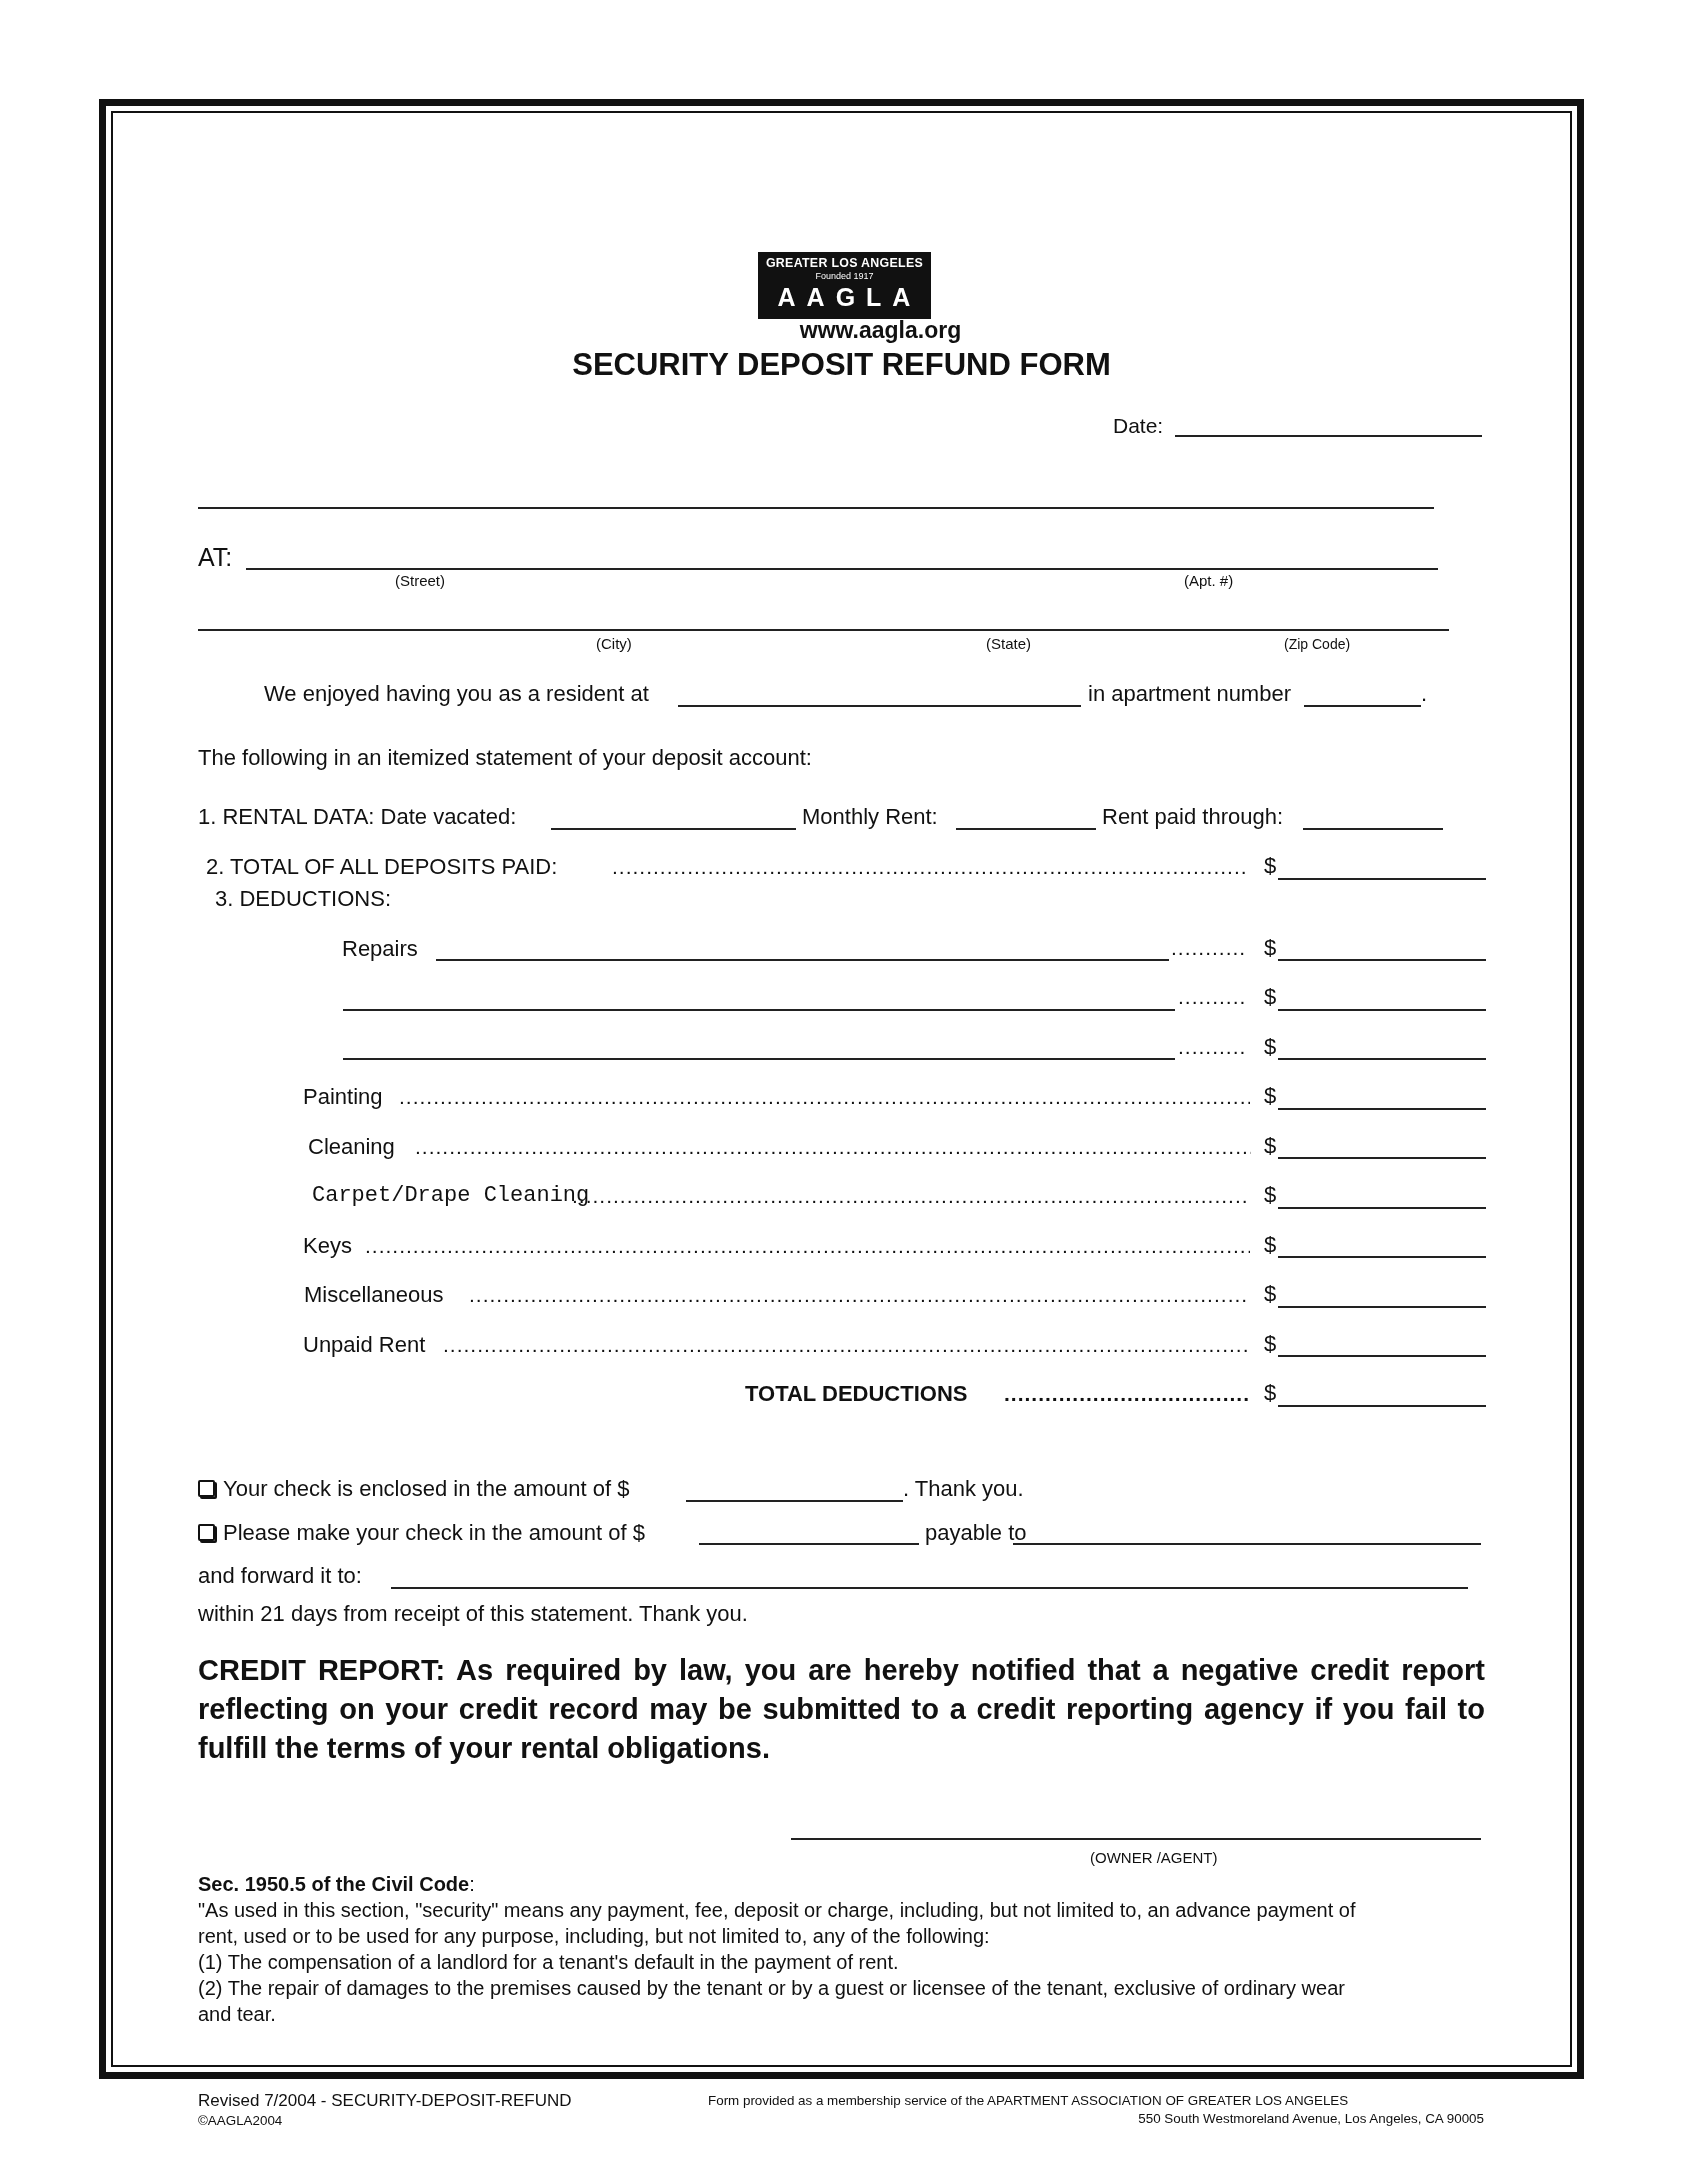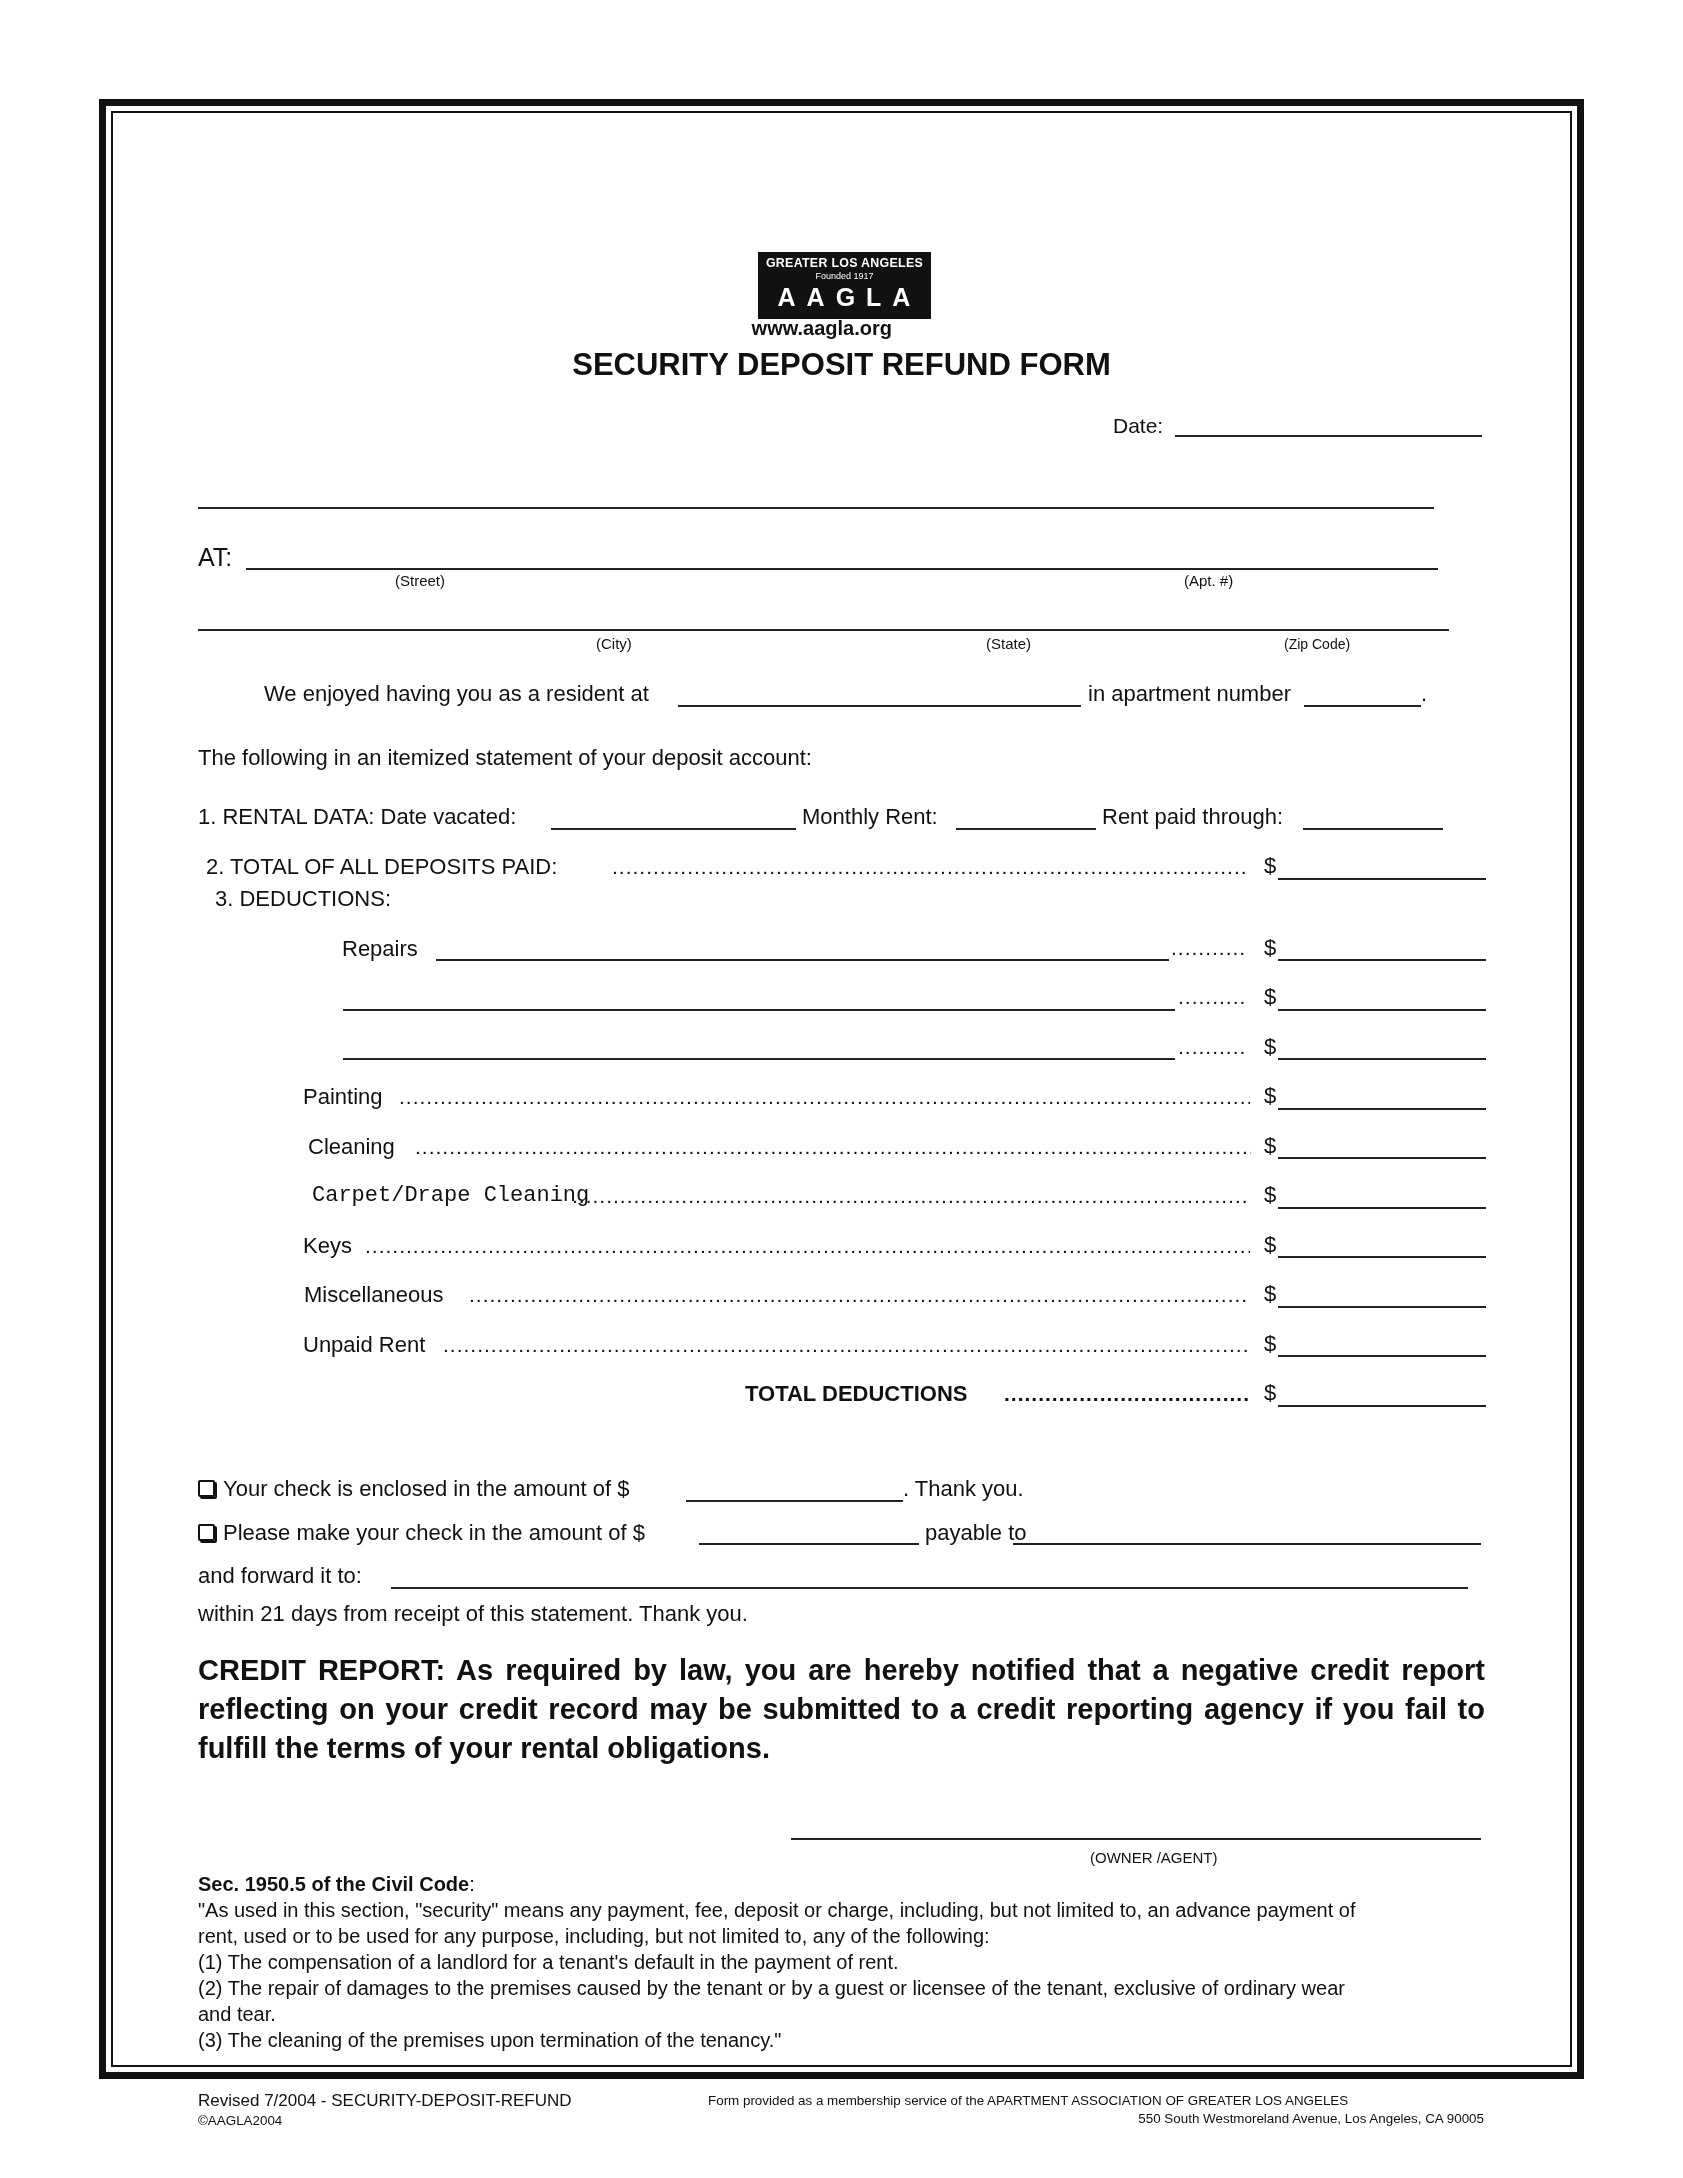--- a/index.html
+++ b/index.html
@@ -13,22 +13,22 @@
   .line { position: absolute; border-bottom: 2px solid #222; height: 0; }
   .fs22 { font-size: 22px; }
   .fs21 { font-size: 21px; }
   .fs15 { font-size: 15px; }
   .fs14 { font-size: 14px; }
   .logo-box { position: absolute; left: 758px; top: 252px; width: 173px; height: 67px; background: #111;
               color: #fff; text-align: center; }
   .logo-l1 { font-size: 12.4px; font-weight: bold; margin-top: 4px; letter-spacing: 0.3px; }
   .logo-l2 { font-size: 9px; margin-top: 1px; }
   .logo-l3 { font-size: 25px; font-weight: bold; letter-spacing: 11px; margin-top: 2px; padding-left: 10px; }
-  .logo-url { position: absolute; left: 719px; top: 317px; width: 173px; text-align: right;
-              font-size: 20px; font-weight: bold; }
+  .logo-url { position: absolute; left: 794px; top: 317px; width: 173px; text-align: center;
+              font-size: 23px; font-weight: bold; }
   .title { position: absolute; left: 0; width: 1683px; top: 347px; text-align: center;
            font-size: 31px; font-weight: bold; }
   .dots { position: absolute; overflow: hidden; white-space: nowrap; font-size: 21px; letter-spacing: 1px; }
   .dollar { position: absolute; font-size: 22px; }
   .amt-line { position: absolute; border-bottom: 2px solid #222; height: 0; }
   .credit { position: absolute; left: 198px; top: 1651px; width: 1287px; font-size: 29px; font-weight: bold;
             line-height: 39px; text-align: justify; text-align-last: left; }
   .code { position: absolute; left: 198px; top: 1871px; width: 1287px; font-size: 20px; line-height: 26px; }
   .code div { white-space: nowrap; }
   .checkbox { display: inline-block; width: 13px; height: 13px; border: 2px solid #111; border-radius: 2px;
@@ -219,21 +219,20 @@
   </div>
 <div class="abs fs15" style="left:1090px; top:1849px;">(OWNER /AGENT)</div>
 
 <div class="code">
   <div><b>Sec. 1950.5 of the Civil Code</b><span>:</span></div>
   <div>"As used in this section, "security" means any payment, fee, deposit or charge, including, but not limited to, an advance payment of</div>
   <div>rent, used or to be used for any purpose, including, but not limited to, any of the following:</div>
   <div>(1) The compensation of a landlord for a tenant's default in the payment of rent.</div>
   <div>(2) The repair of damages to the premises caused by the tenant or by a guest or licensee of the tenant, exclusive of ordinary wear</div>
   <div>and tear.</div>
-  <div>(3)  The cleaning of the premises upon termination of the tenancy."</div>
 </div>
 
 <div class="footer-left">
   <div>Revised 7/2004 - SECURITY-DEPOSIT-REFUND</div>
   <div style="font-size:13.4px;">©AAGLA2004</div>
 </div>
 <div class="footer-right">
   <div>Form provided as a membership service of the APARTMENT ASSOCIATION OF GREATER LOS ANGELES</div>
   <div style="text-align:right;">550 South Westmoreland Avenue, Los Angeles, CA 90005</div>
 </div>

